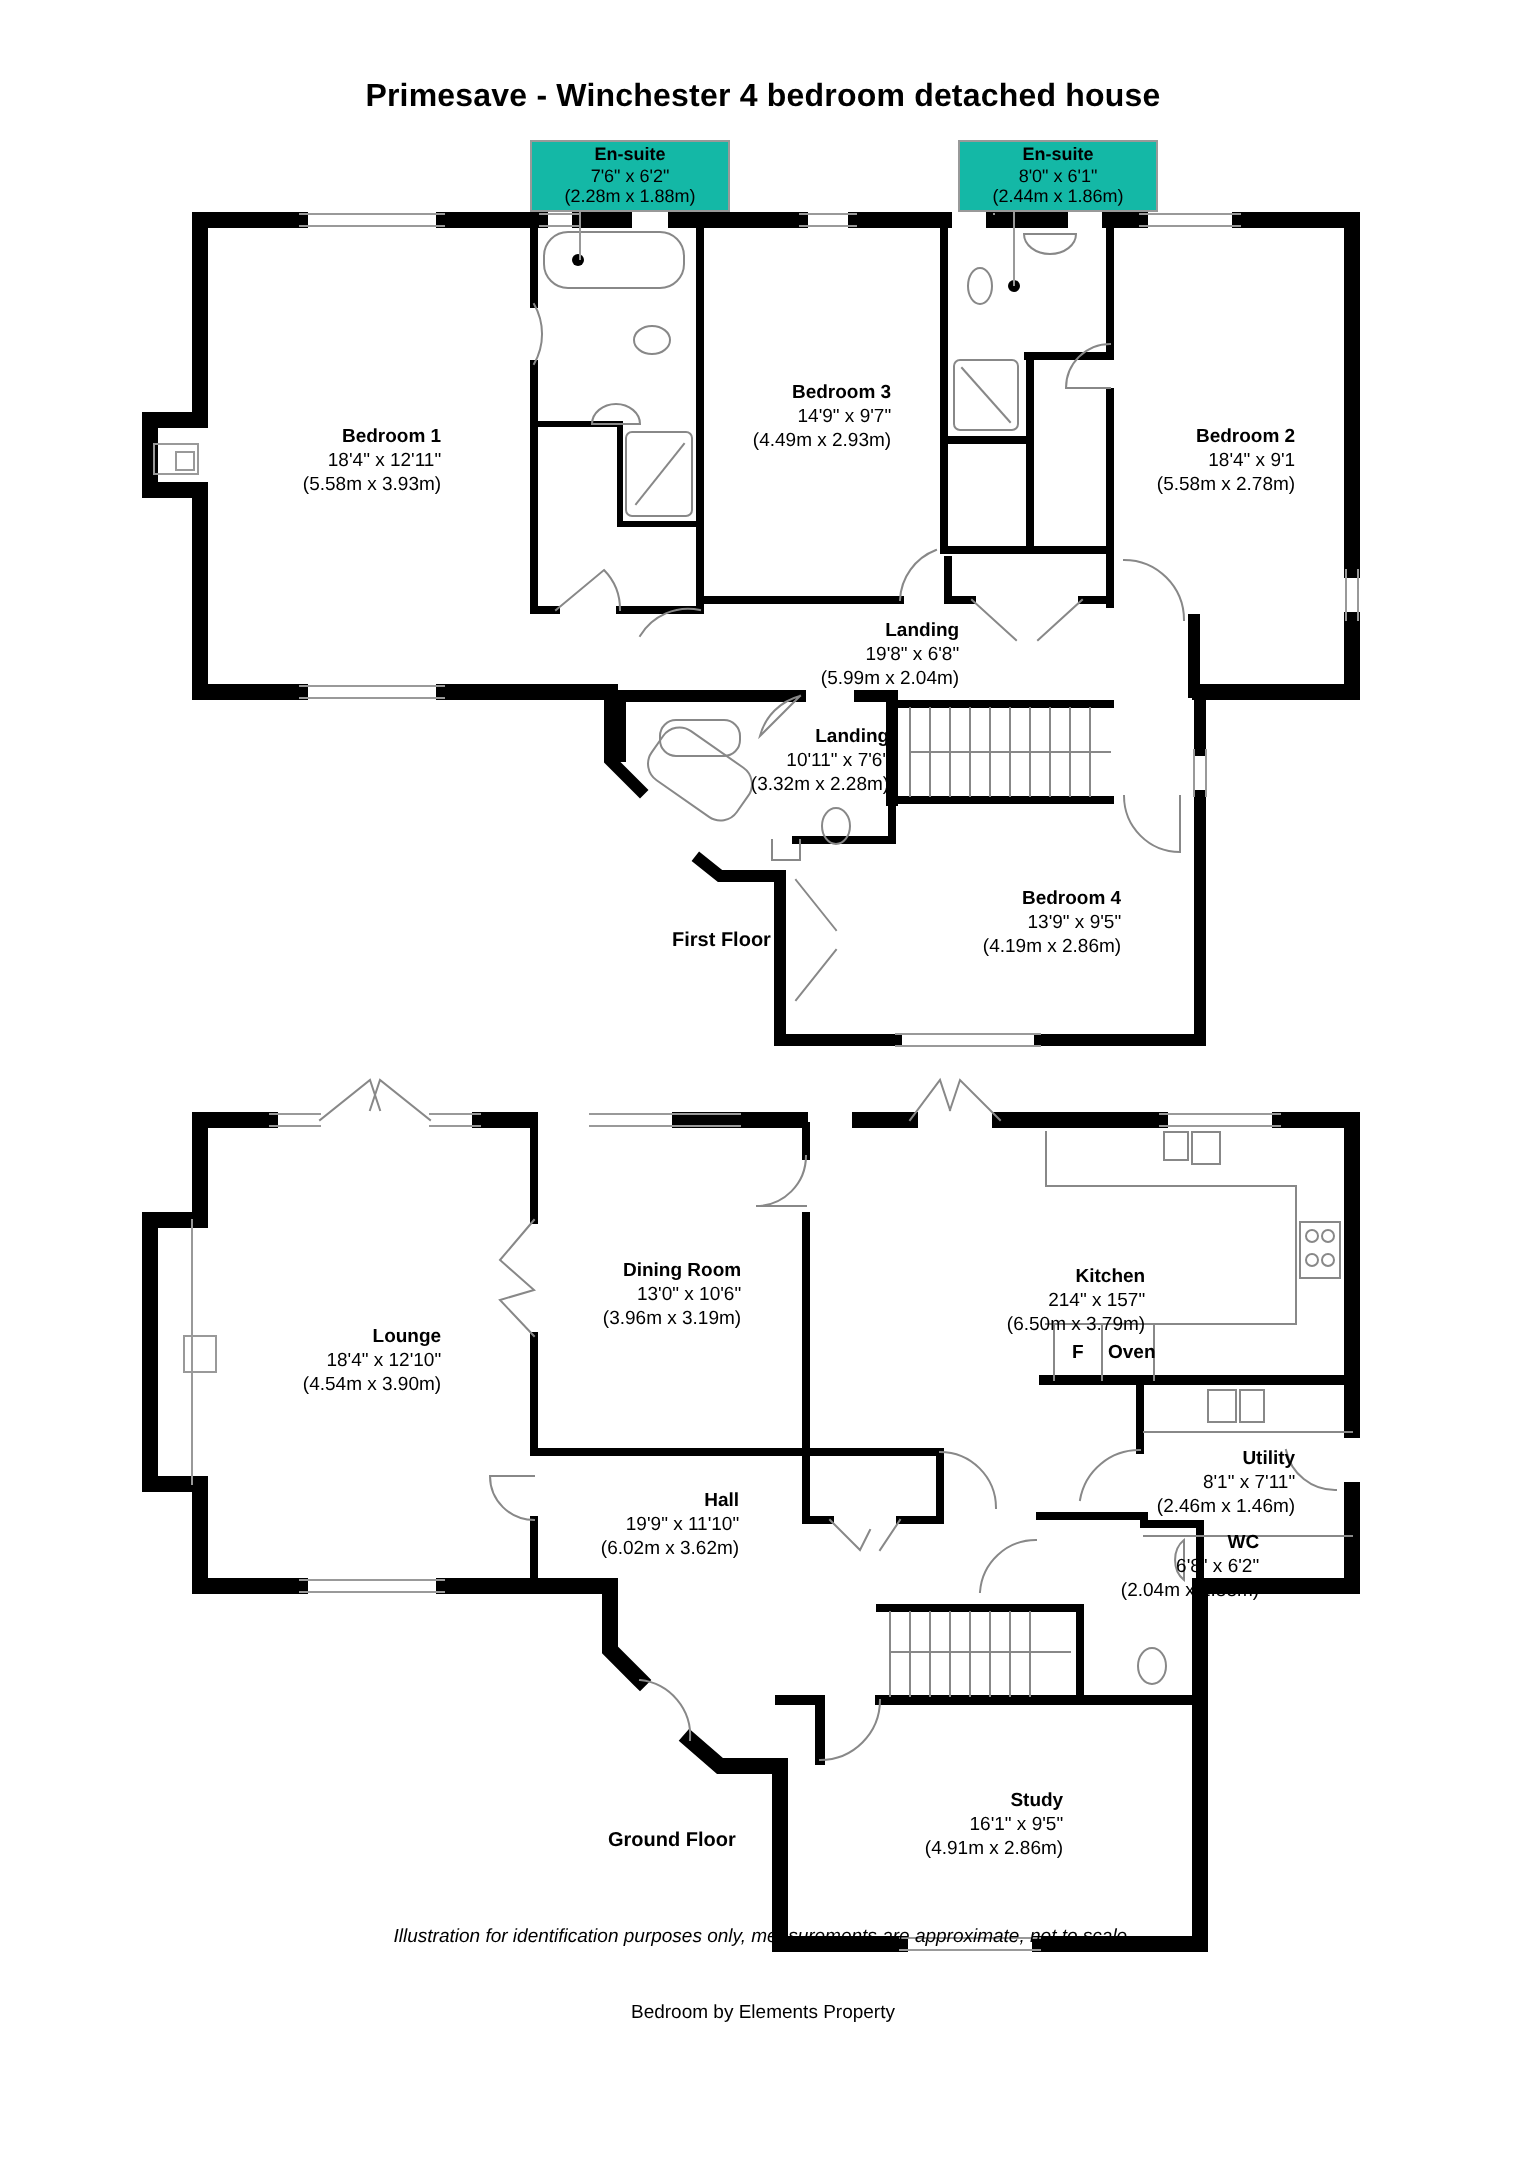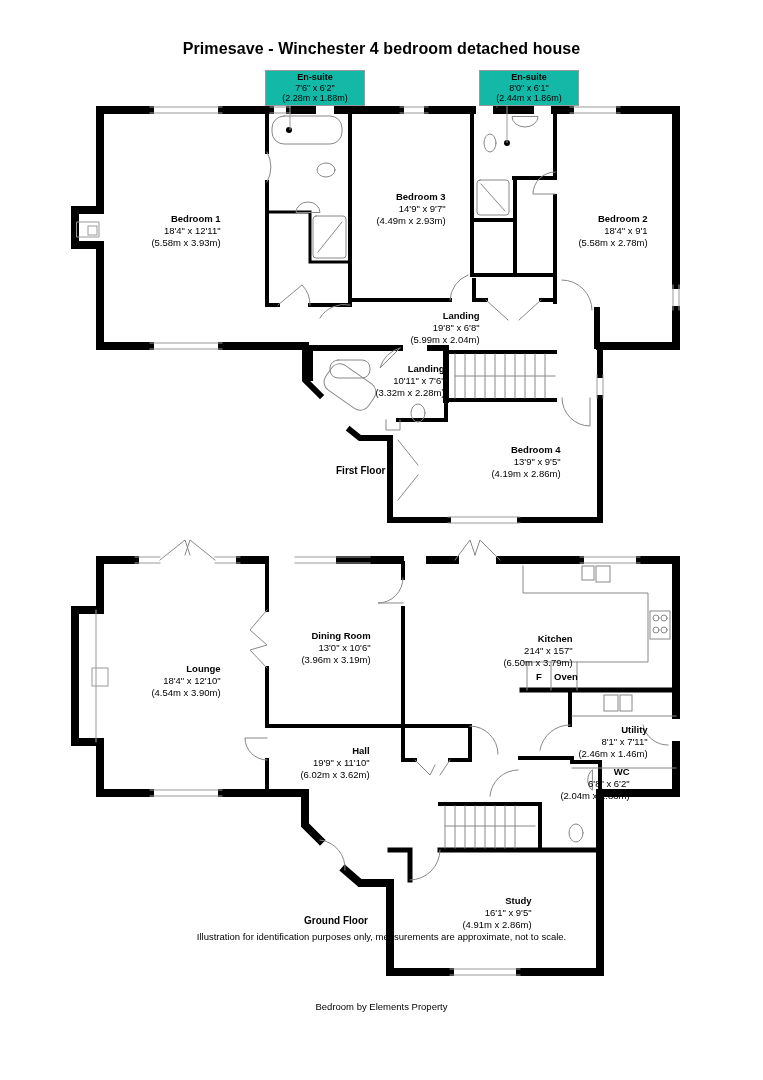--- a/index.html
+++ b/index.html
@@ -249,14 +249,14 @@
   <span class="d">6'8" x 6'2"</span>
   <span class="d">(2.04m x 1.88m)</span>
 </div>
 <div class="lbl" style="left:497px; top:895px;">
   <span class="n">Study</span>
   <span class="d">16'1" x 9'5"</span>
   <span class="d">(4.91m x 2.86m)</span>
 </div>
 <div class="floor" style="left:288px; top:915px;margin-left:16px;">Ground Floor</div>
 
-<div class="footer" style="top:931px;">Illustration for identification purposes only, measurements are approximate, not to scale.</div>
+<div class="footer" style="top:963px;font-style:italic;">Illustration for identification purposes only, measurements are approximate, not to scale.</div>
 <div class="footer" style="top:1001px;">Bedroom by Elements Property</div>
 
 </body></html>

